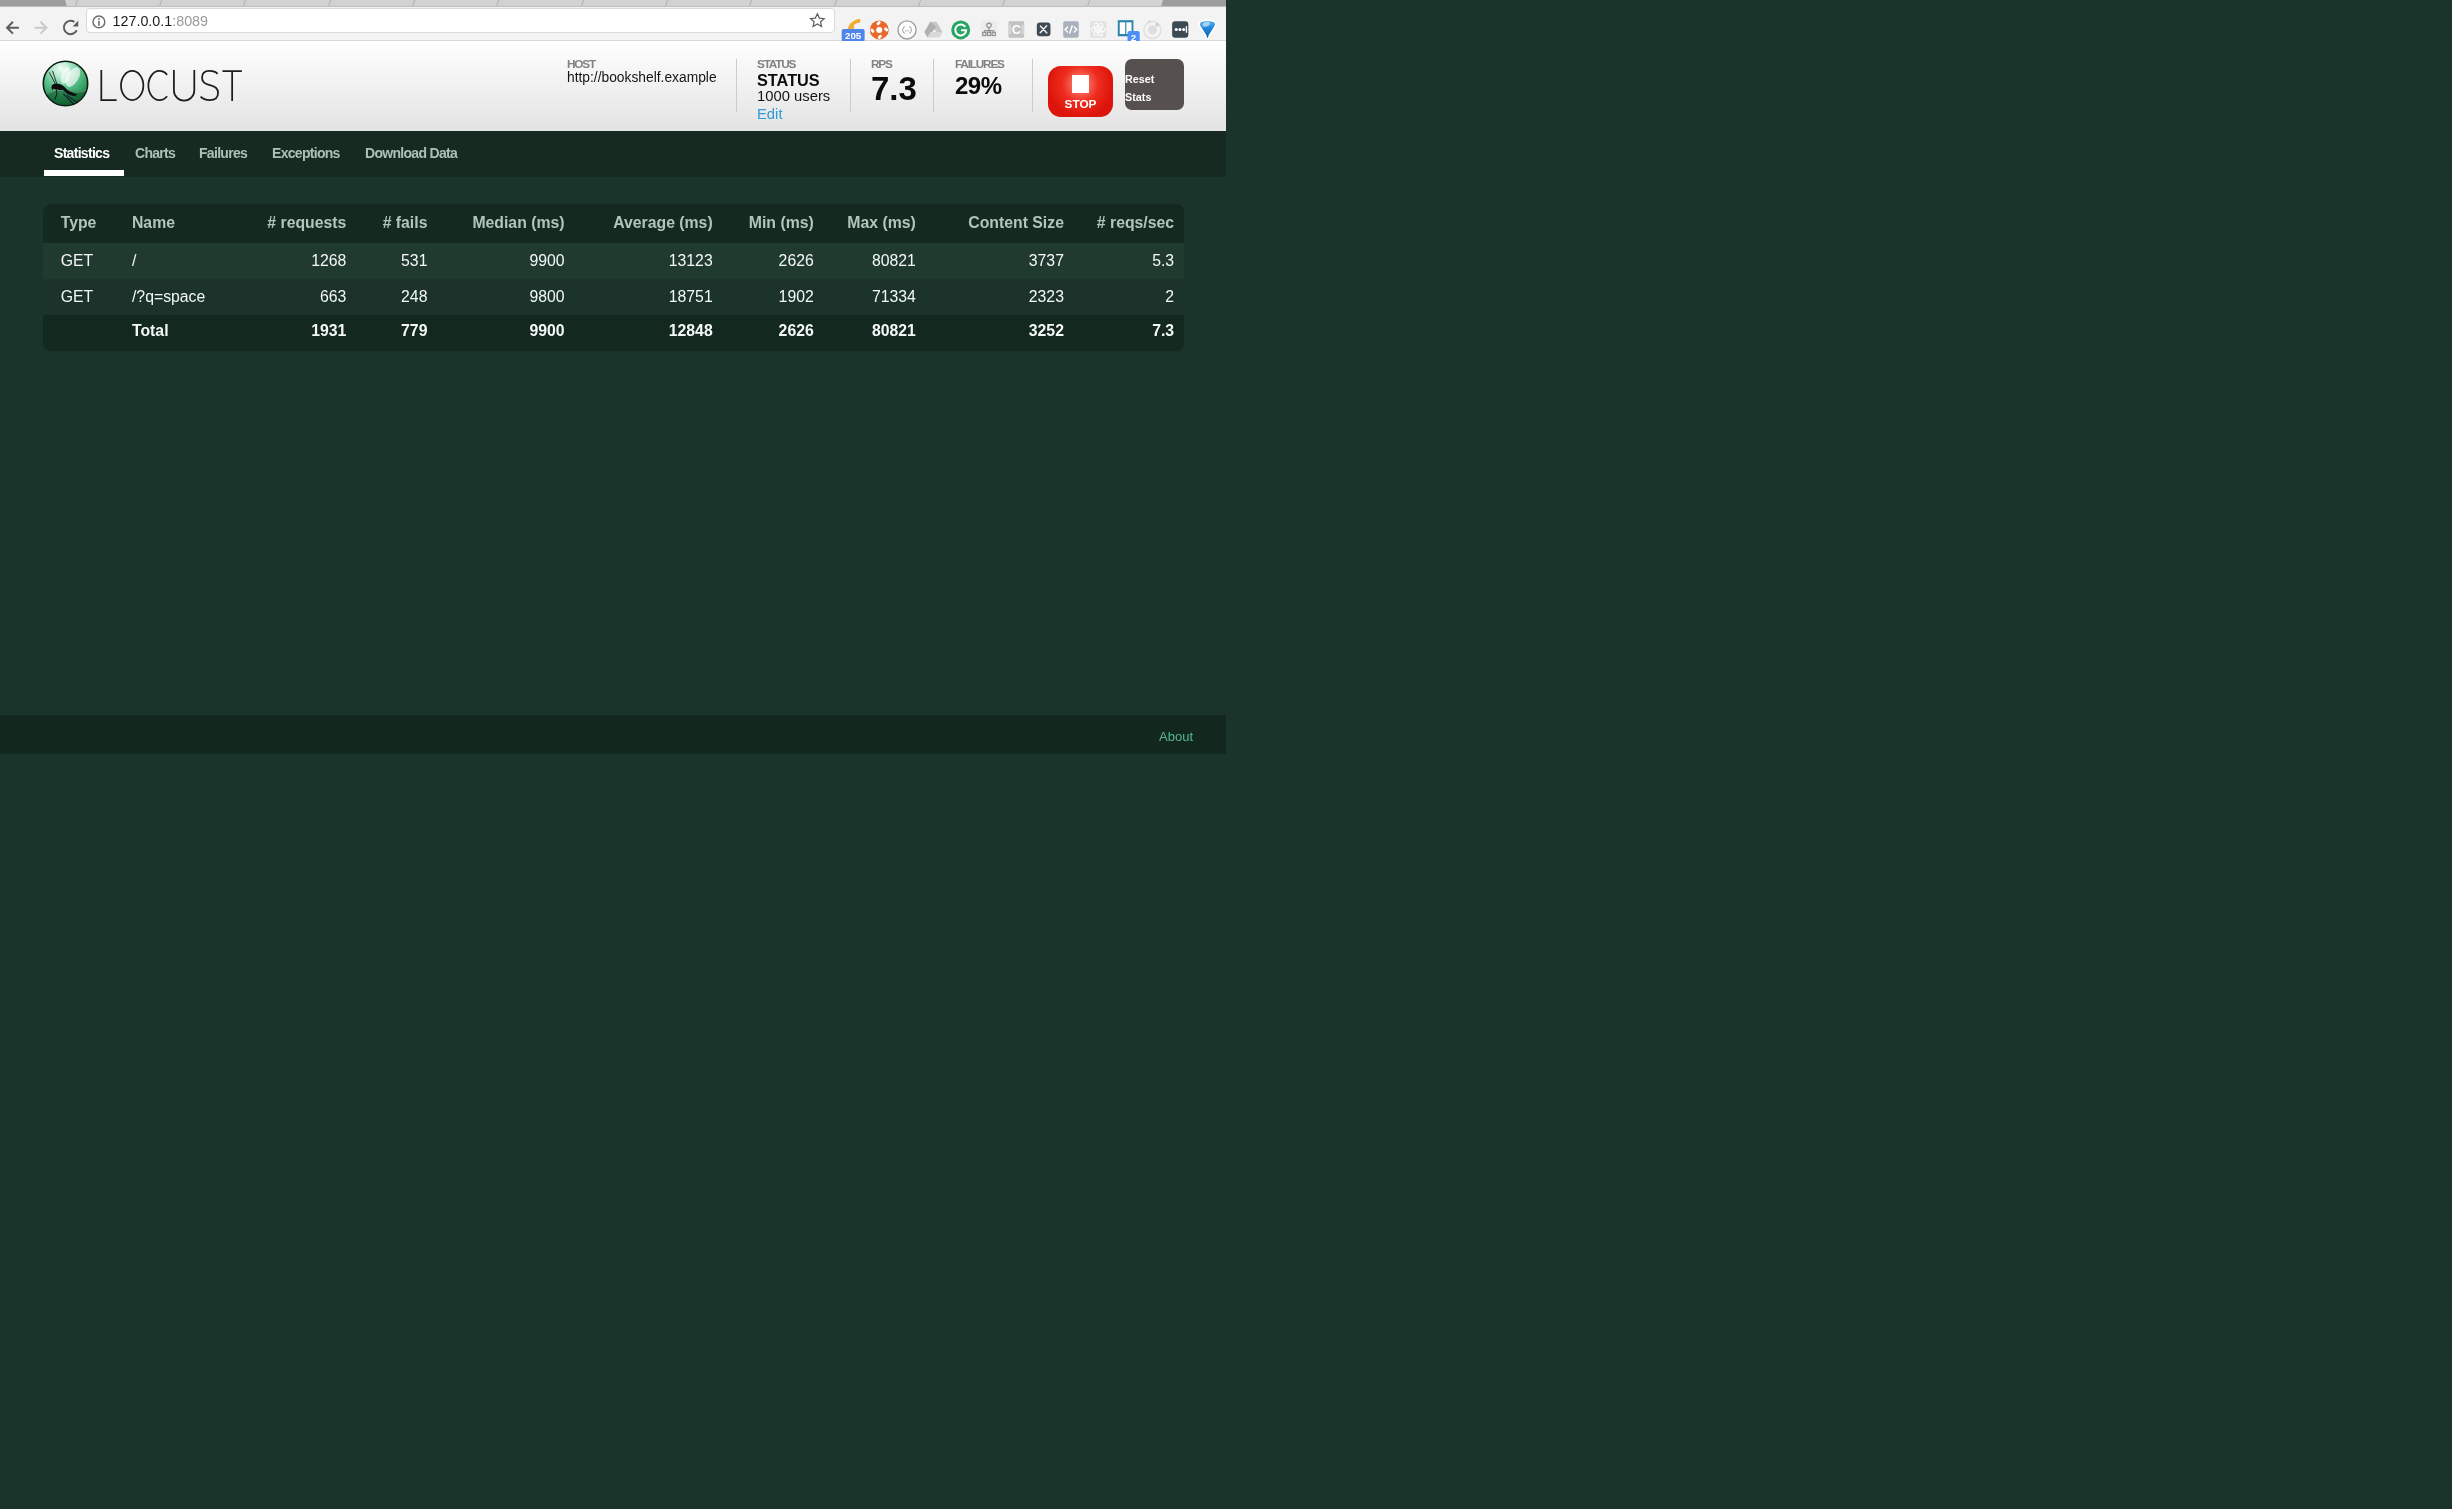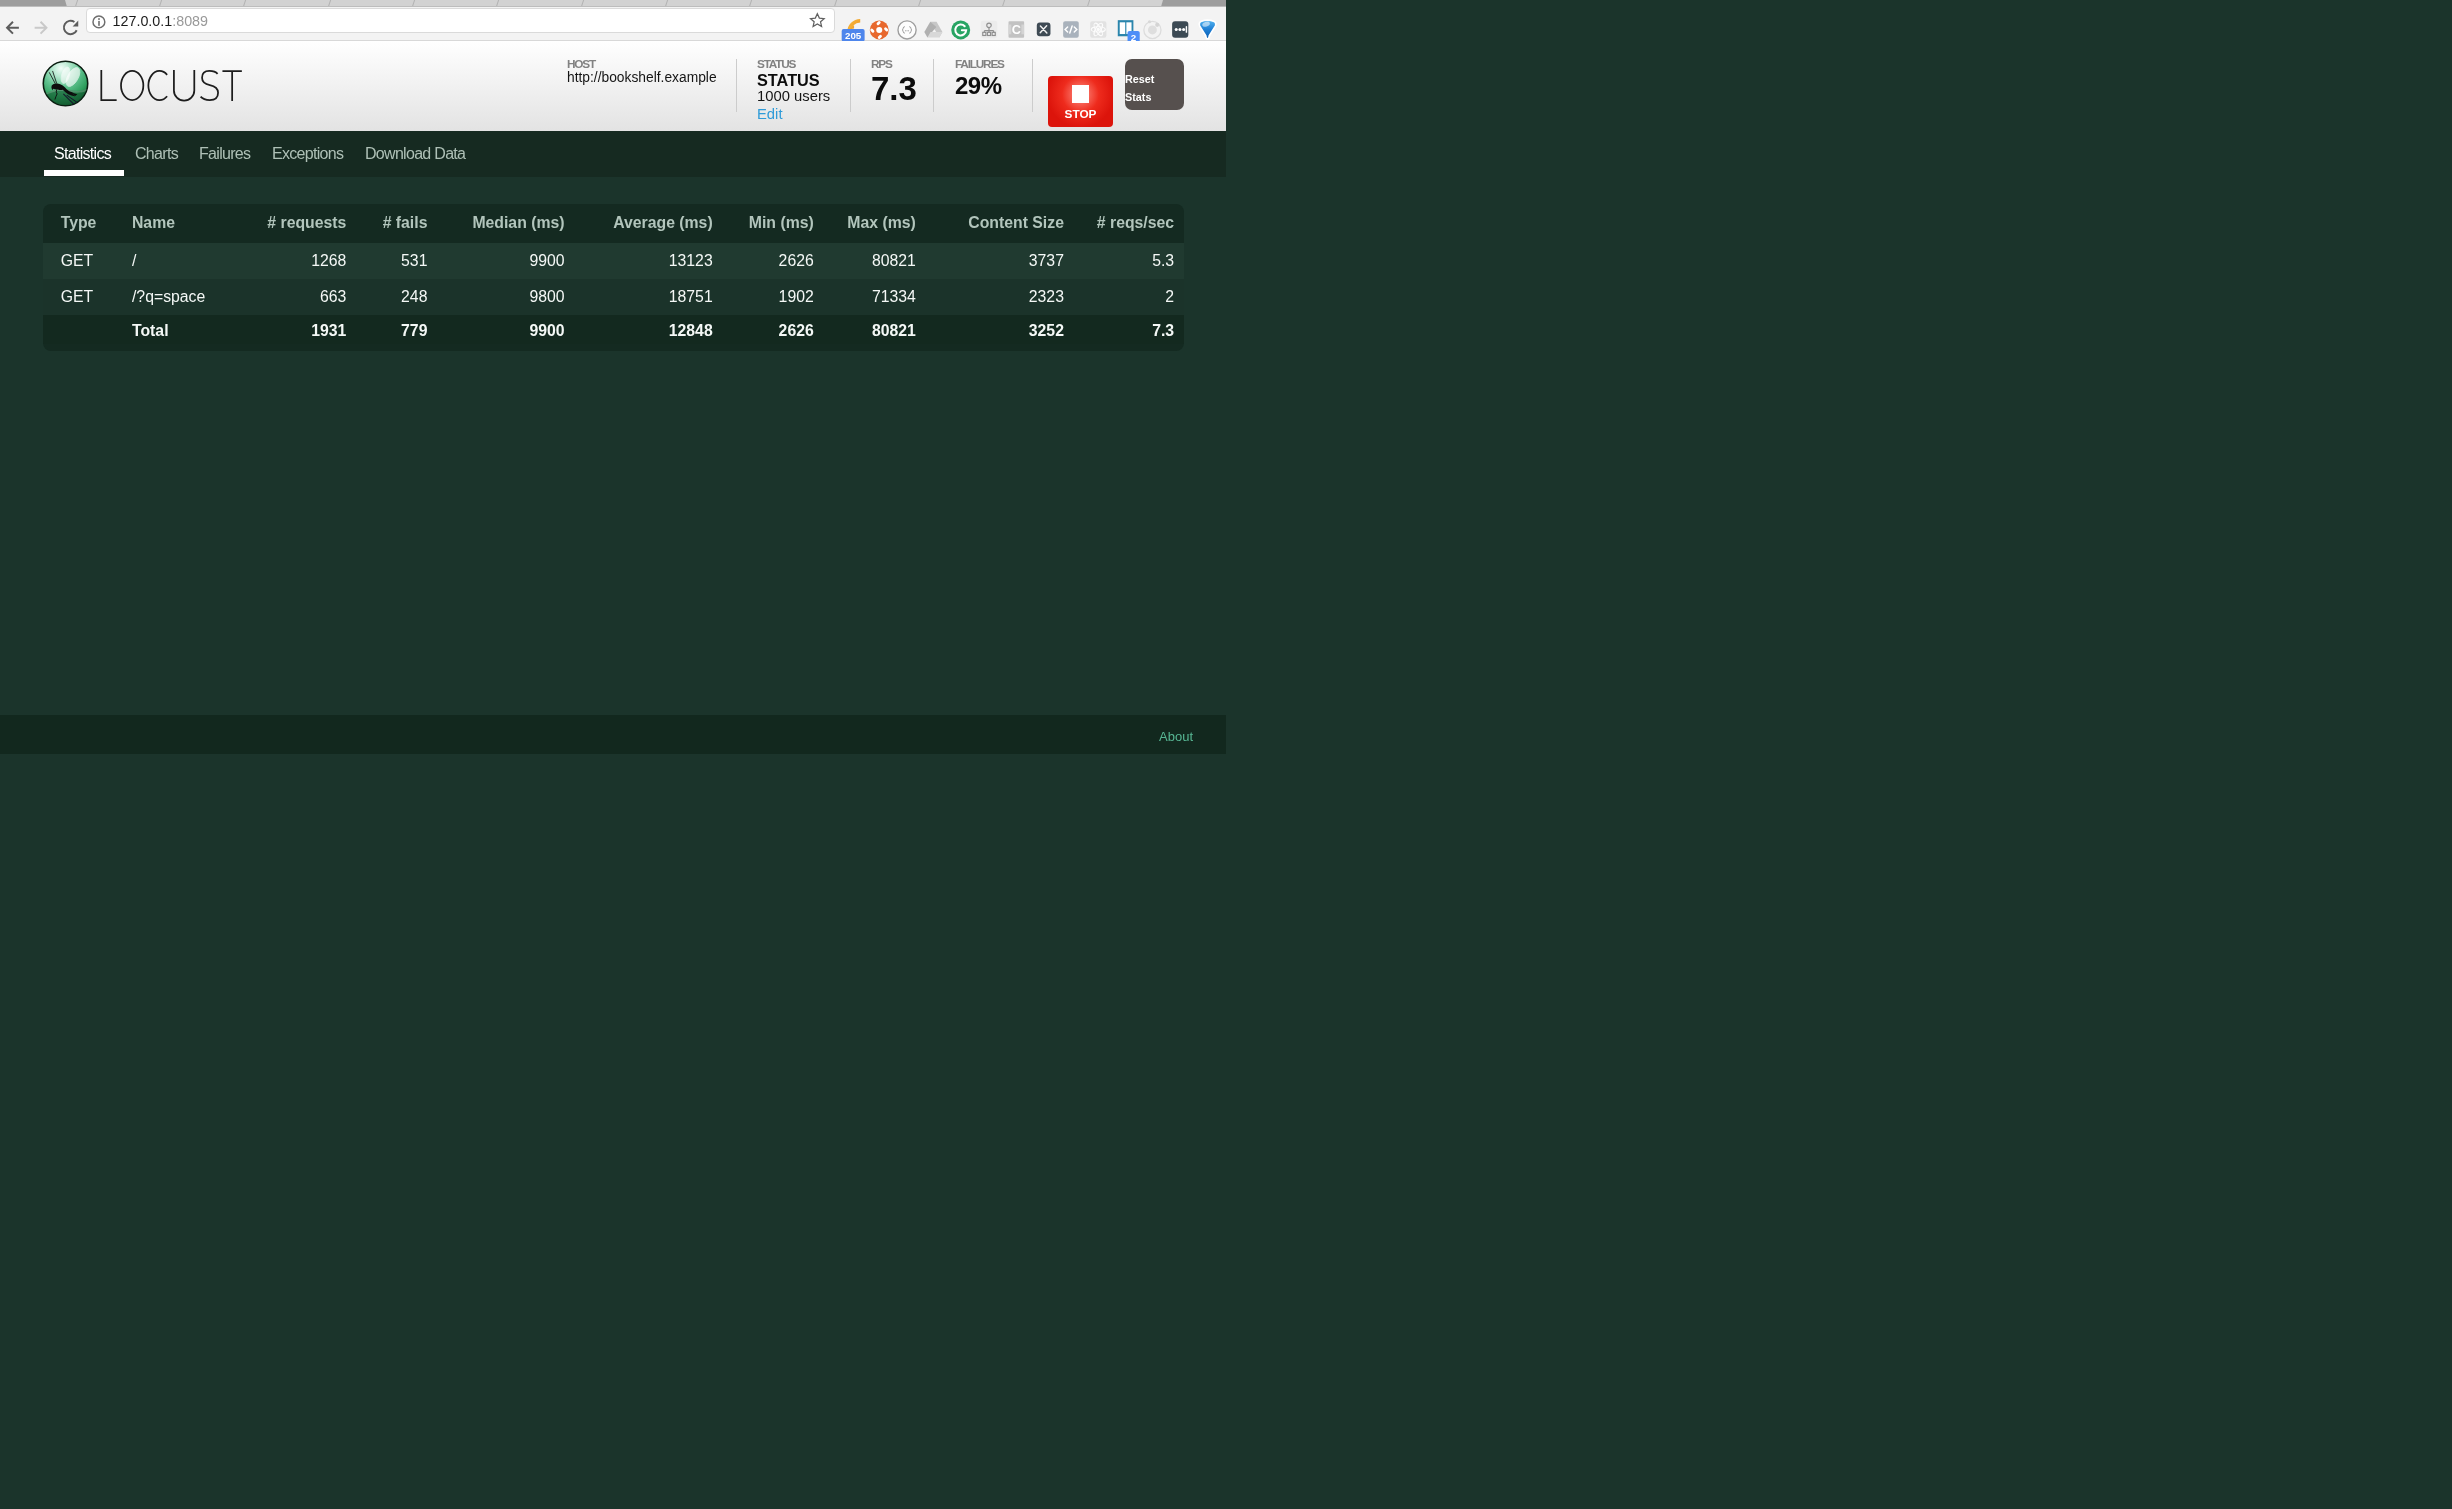--- a/index.html
+++ b/index.html
@@ -9,21 +9,21 @@
 #tabstrip .darkL{position:absolute;left:0;top:0;width:67px;height:6.9px;background:#9d9d9d;clip-path:polygon(0 0,65px 0,67px 100%,0 100%);}
 #tabstrip .darkR{position:absolute;left:1161px;top:0;width:65px;height:6.9px;background:#9d9d9d;clip-path:polygon(2px 0,65px 0,65px 100%,0 100%);}
 #tabstrip .sep{position:absolute;top:-2px;width:1px;height:10.8px;background:#b2b2b2;transform:rotate(18deg);}
 #toolbar{position:absolute;left:0;top:6.9px;width:1226px;height:33px;background:#f3f3f3;border-bottom:1px solid #d8d8d8;}
 #urlbar{position:absolute;left:86px;top:1px;width:747px;height:23.6px;background:#fff;border:1px solid #dadada;border-radius:3.9px;}
 #urltext{position:absolute;left:25.6px;top:3.9px;font-size:14.3px;color:#1c1c1c;letter-spacing:0;}
 #urltext .grey{color:#999;}
 .tbi{position:absolute;top:0;}
 #header{position:absolute;left:0;top:41px;width:1226px;height:90px;background:linear-gradient(#ffffff,#e3e3e3);}
 #nav{position:absolute;left:0;top:131px;width:1226px;height:46px;background:#162a21;}
-#nav .tab{position:absolute;top:14.6px;font-size:16px;font-weight:normal;color:#aec0b6;line-height:1;letter-spacing:-0.7px;}
+#nav .tab{position:absolute;top:14.6px;font-size:14px;font-weight:bold;color:#aec0b6;line-height:1;letter-spacing:-0.7px;}
 #nav .tab.active{color:#ffffff;}
 #nav #underline{position:absolute;left:44px;top:39px;width:80px;height:6.4px;background:#ffffff;}
 #content{position:absolute;left:0;top:177px;width:1226px;height:538px;background:#1b342b;}
 #tablewrap{position:absolute;left:43px;top:26.6px;width:1141px;border-radius:7.9px;background:#142a21;overflow:hidden;padding-bottom:6.9px;}
 table{border-collapse:collapse;table-layout:fixed;width:1141px;font-size:15.8px;color:#f4f8f6;}
 th{font-weight:bold;color:#b2c5bc;text-align:right;padding:0 9.9px 0 0;height:39px;}
 td{text-align:right;padding:0 9.9px 0 0;height:36px;}
 th.l,td.l{text-align:left;padding:0 0 0 9.9px;}
 tr.r1{background:#203a30;}
 tr.r2{background:#1b332a;}
@@ -260,21 +260,21 @@
   <div style="position:absolute;left:757px;top:30.5px;font-size:16.3px;line-height:1;font-weight:bold;color:#0c0c0c;">STATUS</div>
   <div style="position:absolute;left:757px;top:48px;font-size:14.8px;line-height:1;color:#151515;">1000 users</div>
   <div style="position:absolute;left:757px;top:66px;font-size:14.8px;line-height:1;color:#2f9bd8;">Edit</div>
   <div class="hdiv" style="left:850px"></div>
   <div class="hlabel" style="left:871px">RPS</div>
   <div style="position:absolute;left:871px;top:31px;font-size:33px;line-height:1;font-weight:bold;color:#0c0c0c;">7.3</div>
   <div class="hdiv" style="left:933px"></div>
   <div class="hlabel" style="left:955px">FAILURES</div>
   <div style="position:absolute;left:955px;top:32.5px;letter-spacing:-0.5px;font-size:24px;line-height:1;font-weight:bold;color:#0c0c0c;">29%</div>
   <div class="hdiv" style="left:1032px"></div>
-  <div style="position:absolute;left:1048px;top:35px;width:65px;height:51px;border-radius:4px;background:radial-gradient(circle at 50% 36%, #ff9488 0%, #ee2b1d 40%, #dc140b 72%);">
+  <div style="position:absolute;left:1048px;top:25px;width:65px;height:51px;border-radius:13px;background:radial-gradient(circle at 50% 36%, #ff9488 0%, #ee2b1d 40%, #dc140b 72%);">
     <div style="position:absolute;left:23.6px;top:8.9px;width:17.7px;height:17.7px;background:#fff;"></div>
     <div style="position:absolute;left:0;width:65px;top:33px;text-align:center;font-size:11.8px;line-height:1;font-weight:bold;color:#fff;">STOP</div>
   </div>
   <div style="position:absolute;left:1125px;top:17.7px;width:59px;height:51px;border-radius:6.9px;background:#56504e;color:#fff;font-size:10.8px;font-weight:bold;text-align:left;line-height:18px;">
     <div style="margin-top:11.6px">Reset<br>Stats</div>
   </div>
 </div>
 <div id="nav">
   <div class="tab active" style="left:54px">Statistics</div>
   <div class="tab" style="left:135px">Charts</div>

